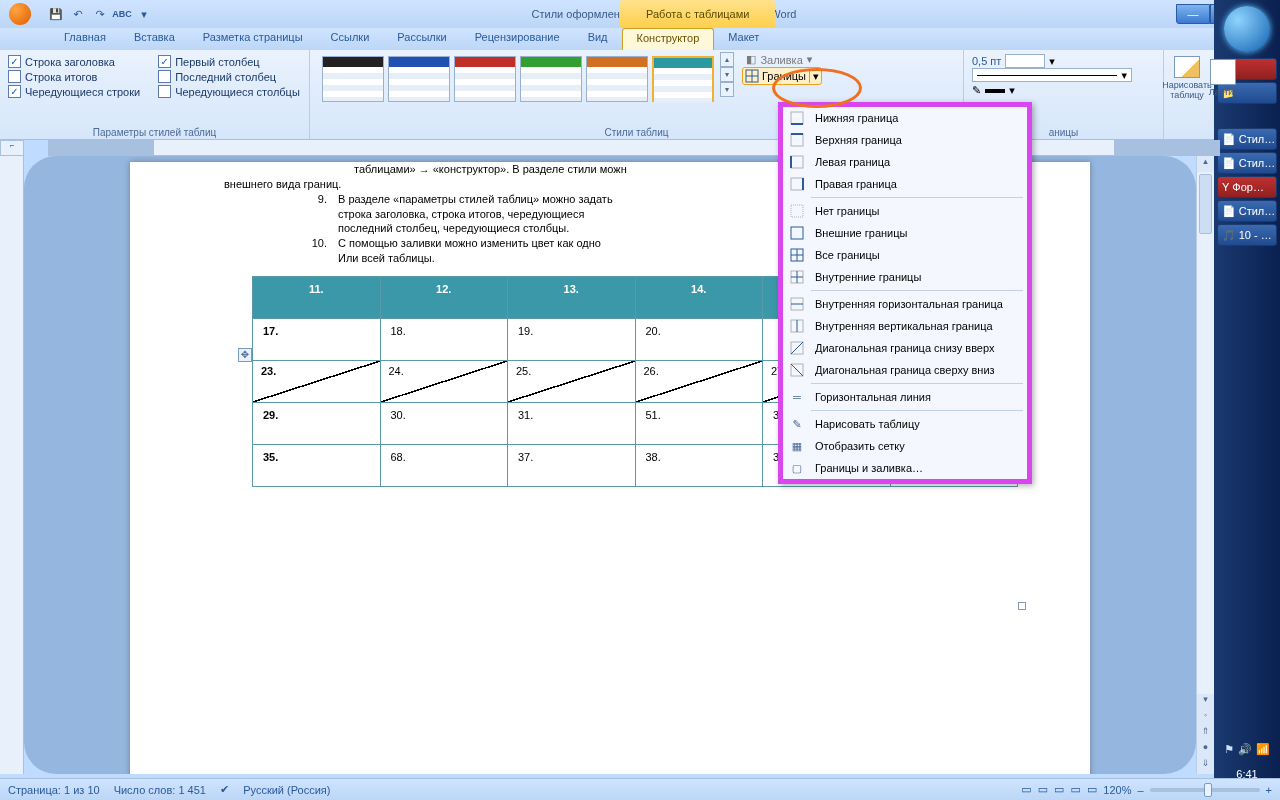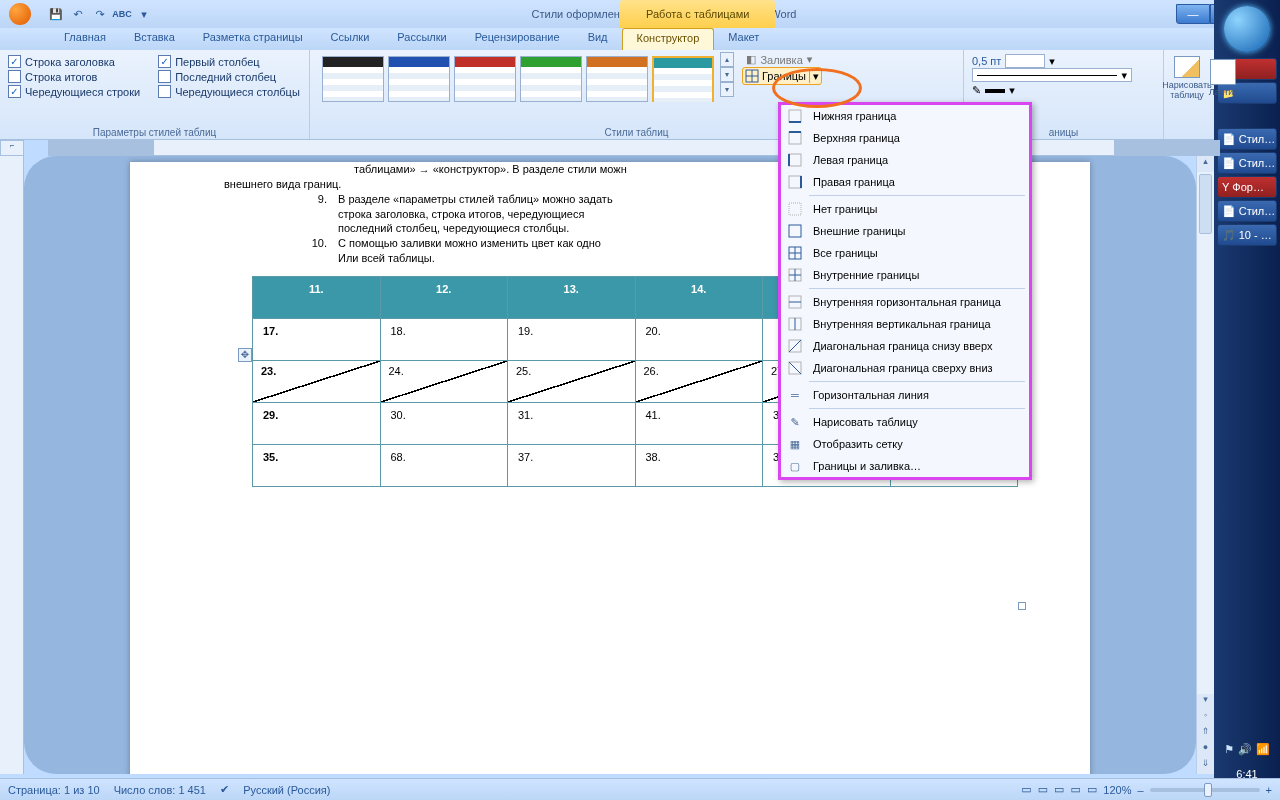--- a/index.html
+++ b/index.html
@@ -46,21 +46,21 @@
   .page { position:absolute; left:106px; top:6px; width:960px; height:730px; background:#fff; box-shadow:0 0 6px rgba(0,0,0,.3);}
   .doc-text { padding:0 30px 0 94px; font-size:15px; color:#000; font-family:Calibri,sans-serif; line-height:1.35;}
   .doc-text ol{list-style-position:outside; margin-left:106px;}
   .doc-text li{padding-left:8px; text-align:justify;}
   table.tbl { border-collapse:collapse; margin:10px 0 0 122px; width:766px; font-size:15px; font-family:Calibri,sans-serif;}
   table.tbl td{border:1px solid #5a9aa8; padding:6px 10px; height:42px; vertical-align:top;}
   tr.hrow td{background:#3a98a8; color:#fff; font-weight:bold;text-align:center;}
   td.fcol{font-weight:bold;}
   tr.diag td{position:relative; padding:4px 8px;}
   tr.diag td::after{content:""; position:absolute; left:0; top:0; right:0; bottom:0; background:linear-gradient(to bottom right, transparent 49%, #000 49%, #000 51%, transparent 51%);}
-  .dd-menu { position:absolute; left:778px; top:102px; width:254px; background:#f4f8fe; border:3px solid #d946ef; box-shadow:2px 2px 6px rgba(0,0,0,.3); z-index:30;}
+  .dd-menu { position:absolute; left:778px; top:102px; width:254px; background:#f4f8fe; border:5px solid #d946ef; box-shadow:2px 2px 6px rgba(0,0,0,.3); z-index:30;}
   .dd-menu .row{display:flex; align-items:center; height:22px; padding:0 8px 0 4px; gap:8px;}
   .dd-menu .ic{width:20px; height:16px; display:flex; align-items:center; justify-content:center; color:#4a6a98;}
   .dd-menu .sep{height:1px; background:#c0d0e8; margin:2px 4px 2px 28px;}
   .vscroll { position:absolute; right:66px; top:156px; width:18px; bottom:26px; background:#e8f0fb; border-left:1px solid #b8cee8;}
   .vscroll .thumb{position:absolute; left:2px; right:2px; top:18px; height:60px; background:#cddef2; border:1px solid #a8c0e0; border-radius:2px;}
   .vscroll .btn{position:absolute;left:0;right:0;height:16px;background:#dce8f7; text-align:center; font-size:9px; color:#4a6a98;}
   .statusbar { position:absolute; left:0; right:0; bottom:0; height:22px; background:linear-gradient(#cfe4ff,#bcd6f7); display:flex; align-items:center; padding:0 8px; gap:14px; color:#2a5a9a; border-top:1px solid #a8c0e0;}
   .statusbar .right{margin-left:auto; display:flex; gap:6px; align-items:center;}
   .zoom-slider{width:110px; height:4px; background:#a8c0e0; position:relative; border-radius:2px;}
   .zoom-slider .h{position:absolute; width:8px; height:14px; background:#eaf2fd; border:1px solid #7a9ac0; top:-5px; left:54px; border-radius:2px;}
@@ -447,21 +447,21 @@
             <td>24.</td>
             <td>25.</td>
             <td>26.</td>
             <td>27.</td>
             <td>28.</td>
       </tr>
       <tr>
         <td class="fcol">29.</td>
             <td>30.</td>
             <td>31.</td>
-            <td>41.</td>
+            <td>51.</td>
             <td>33.</td>
             <td>34.</td>
       </tr>
       <tr>
         <td class="fcol">35.</td>
             <td>68.</td>
             <td>37.</td>
             <td>38.</td>
             <td>39.</td>
             <td></td>

